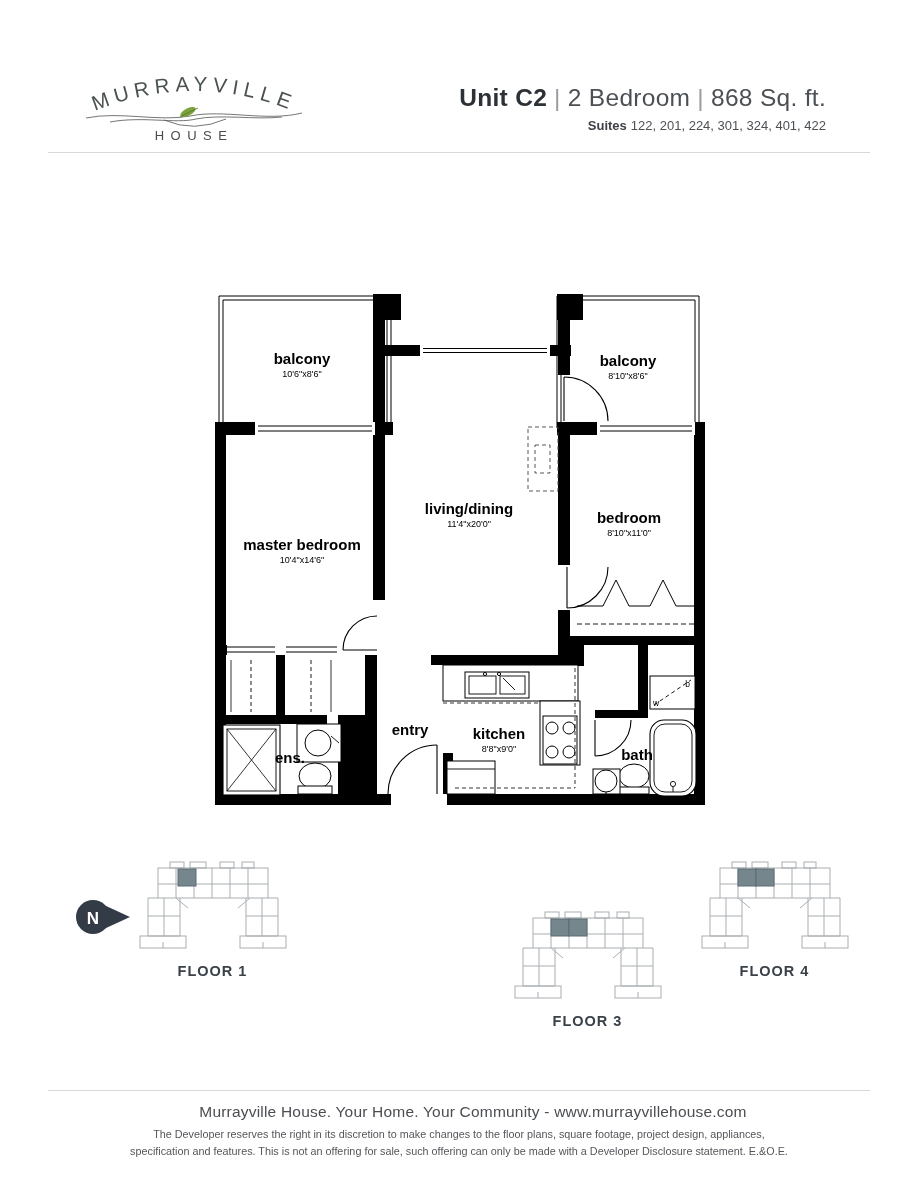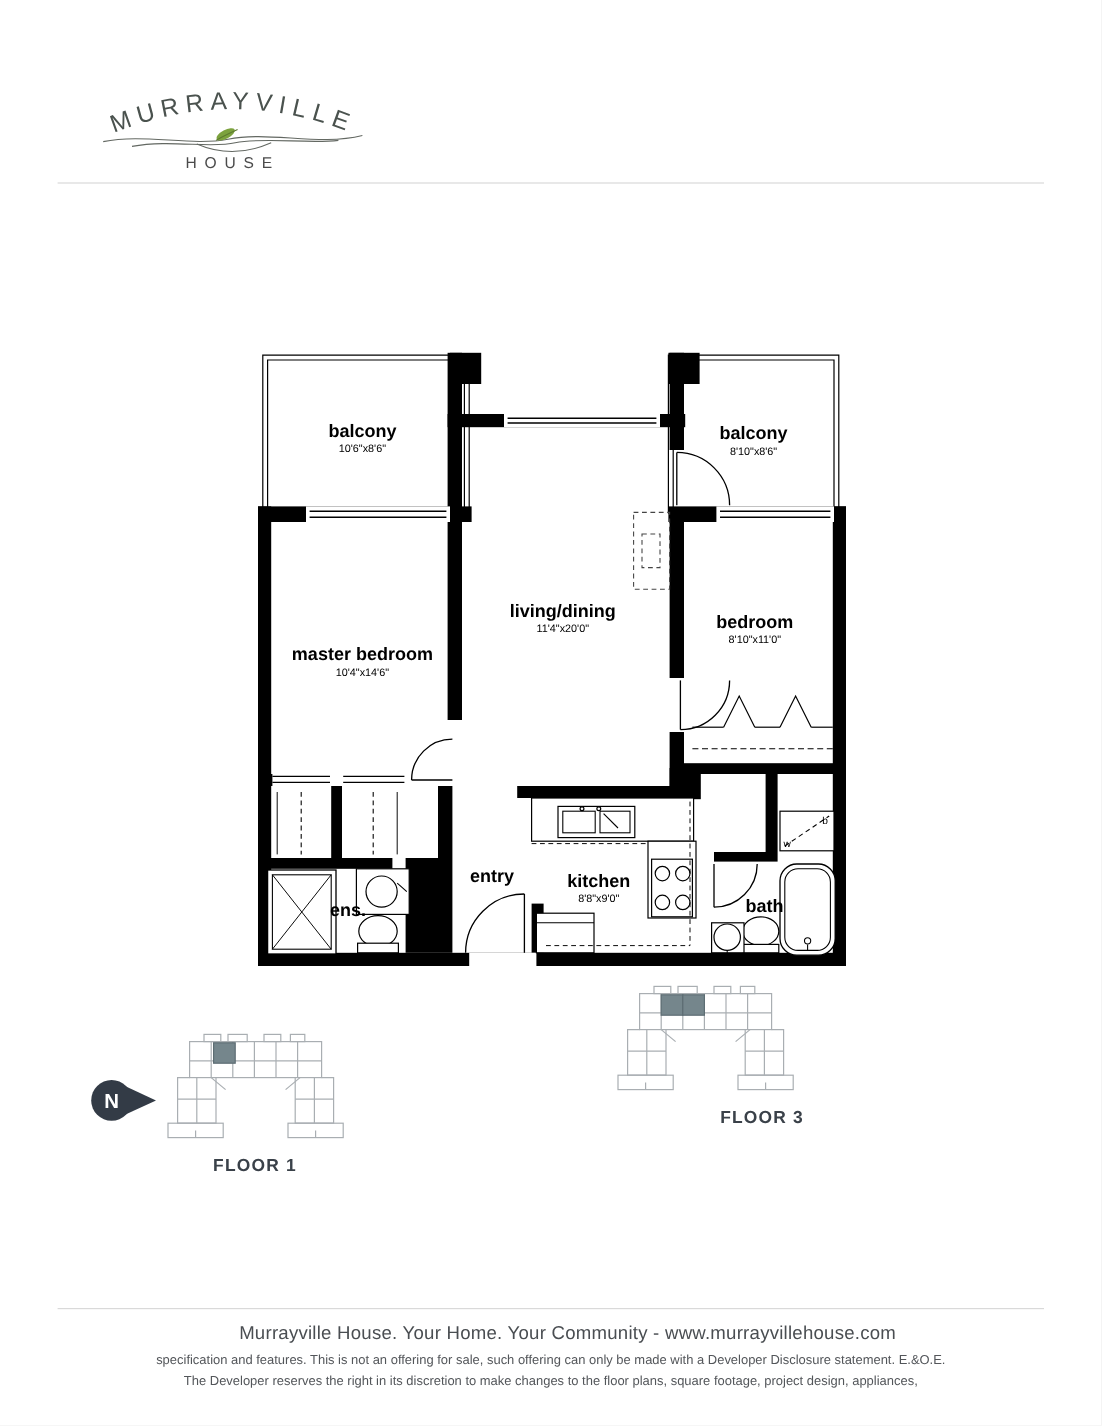--- a/index.html
+++ b/index.html
@@ -52,20 +52,24 @@
       <path d="M26,66 C58,60 92,68 112,63 C136,58 172,64 198,61"></path>
       <path d="M80,64 Q110,77 142,63"></path>
     </g>
     <g>
       <ellipse cx="104" cy="56" rx="8.5" ry="3.6" fill="#7ca23e" transform="rotate(-28 104 56)"></ellipse>
       <path d="M96,61 Q103,57 114,52" stroke="#5c7a2e" stroke-width="0.9" fill="none"></path>
     </g>
     <text x="110" y="84" text-anchor="middle" font-size="13" letter-spacing="6.5" fill="#4b4b4b">HOUSE</text>
   </svg>
 
+  <div id="title-block">
+    <div class="title-line"><span class="unit">Unit C2</span><span class="pipe">|</span><span>2 Bedroom</span><span class="pipe">|</span><span>868 Sq. ft.</span></div>
+    <div class="suites-line"><span class="suites-label">Suites</span><span>122, 201, 224, 301, 324, 401, 422</span></div>
+  </div>
 
   <div class="hdiv" id="div-top"></div>
 
   <svg id="plan" width="492" height="522" viewBox="0 0 492 522">
 
     <g stroke="#000" stroke-width="1" fill="none">
       <path d="M6,140 V8 H178 V140"></path>
         <path d="M10,140 V12 H174 V140"></path>
       <path d="M344,140 V8 H486 V140"></path>
         <path d="M348,140 V12 H482 V140"></path>
@@ -254,30 +258,38 @@
             <line x1="133" y1="84" x2="133" y2="90"></line>
         </g>
       </defs>
       <use href="#bldg"></use>
       <rect x="48" y="11" width="18" height="17" fill="#75868c" stroke="#5d6d73"></rect>
     </svg>
     <div class="plate-label">FLOOR 1</div>
   </div>
 
 
-  <div class="plate" style="left:505px; top:818px;text-align:right;">
+  <div class="plate" style="left:505px; top:908px;">
     <svg width="165" height="95" viewBox="0 0 165 95">
       <use href="#bldg"></use>
       <rect x="46" y="11" width="18" height="17" fill="#75868c" stroke="#5d6d73"></rect>
       <rect x="64" y="11" width="18" height="17" fill="#75868c" stroke="#5d6d73"></rect>
     </svg>
     <div class="plate-label">FLOOR 3</div>
   </div>
 
+  <div class="plate" style="left:692px; top:858px;">
+    <svg width="165" height="95" viewBox="0 0 165 95">
+      <use href="#bldg"></use>
+      <rect x="46" y="11" width="18" height="17" fill="#75868c" stroke="#5d6d73"></rect>
+      <rect x="64" y="11" width="18" height="17" fill="#75868c" stroke="#5d6d73"></rect>
+    </svg>
+    <div class="plate-label">FLOOR 4</div>
+  </div>
 
   <div class="hdiv" id="div-bottom"></div>
   <div id="tagline">Murrayville House. Your Home. Your Community - www.murrayvillehouse.com</div>
   <div id="disclaimer">
+    <div>The Developer reserves the right in its discretion to make changes to the floor plans, square footage, project design, appliances,</div>
     <div>specification and features. This is not an offering for sale, such offering can only be made with a Developer Disclosure statement. E.&amp;O.E.</div>
-    <div>The Developer reserves the right in its discretion to make changes to the floor plans, square footage, project design, appliances,</div>
   </div>
 
 </div>
 
 </body></html>

